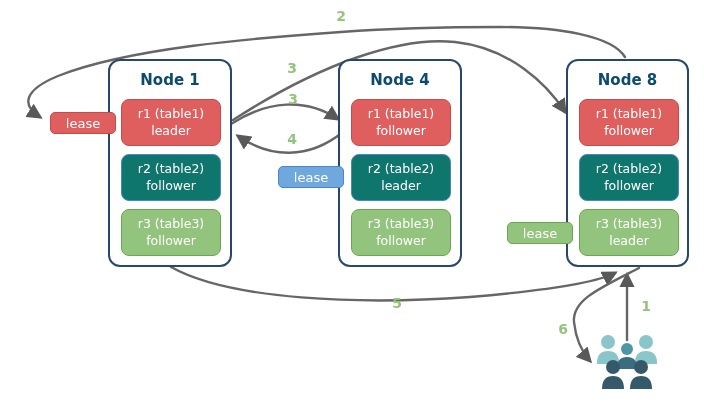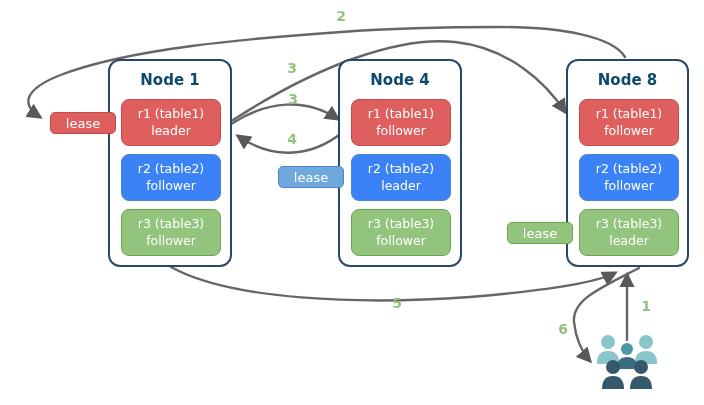--- a/index.html
+++ b/index.html
@@ -33,21 +33,21 @@
     border-radius:8px;
     box-sizing:border-box;
     display:flex;flex-direction:column;
     align-items:center;justify-content:center;
     color:#ffffff;
     font-size:12.5px;
     line-height:1.32;
     text-align:center;
   }
   .replica.red{background:#df5f5f;border:1.5px solid #c64a4a;}
-  .replica.blue{background:#3b82f6;border:1.5px solid #4a86c8;}
+  .replica.blue{background:#0f766e;border:1.5px solid #4a86c8;}
   .replica.green{background:#93c47d;border:1.5px solid #6aa84f;text-align:right;}
   .r1{top:38px;} .r2{top:93px;} .r3{top:148px;}
 
   .lease{
     position:absolute;
     width:66px;height:22px;
     border-radius:5px;
     box-sizing:border-box;
     display:flex;align-items:center;justify-content:center;
     color:#ffffff;font-size:13px;

